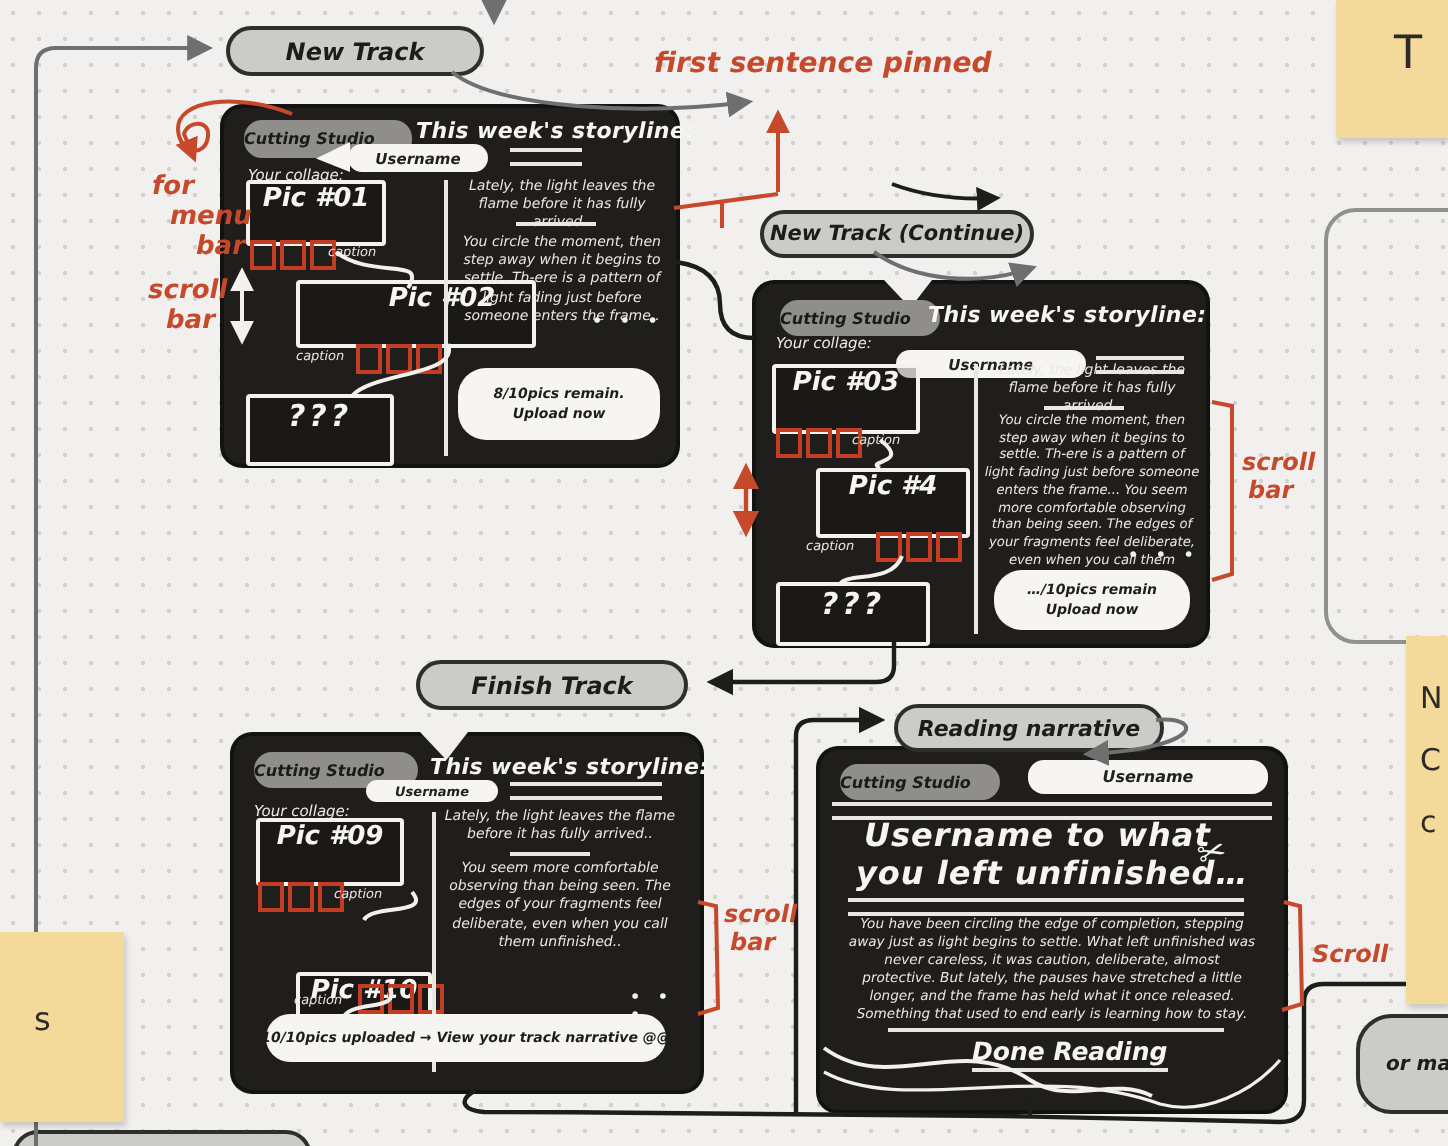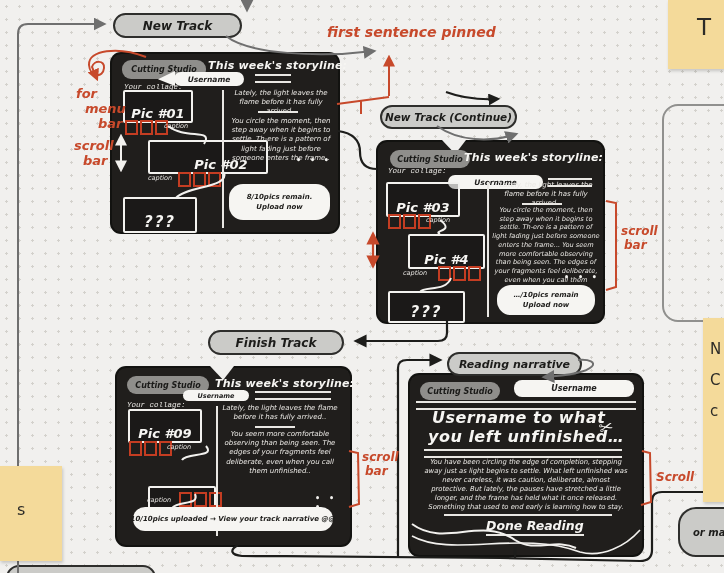--- a/index.html
+++ b/index.html
@@ -9,28 +9,28 @@
     background-size:13px 13px;
     font-family:"DejaVu Sans",sans-serif;}
   
   .flow-pill{position:absolute;background:#cbcbc8;border:2px solid #2e2e2c;border-radius:13px;
     display:flex;align-items:center;justify-content:center;color:#1c1c1a;
     font-size:12px;font-weight:bold;font-style:italic;z-index:3;white-space:nowrap;}
   
   .mockup{position:absolute;background:#201e1c;border-radius:9px;box-shadow:0 0 0 2px #121210;
     color:#f2f1ee;z-index:2;font-style:italic;}
   .cs-pill{position:absolute;background:#8f8e8b;color:#1a1a18;border-radius:9px;
-    font-size:8px;font-weight:bold;display:flex;align-items:center;justify-content:center;white-space:nowrap;}
+    font-size:8px;font-weight:bold;display:flex;align-items:center;justify-content:flex-start;white-space:nowrap;}
   .uname{position:absolute;background:#f6f5f2;color:#222120;border-radius:8px;font-size:7.5px;
     font-weight:bold;display:flex;align-items:center;justify-content:center;white-space:nowrap;}
   .uname-arrow{position:absolute;width:17px;height:15px;background:#f6f5f2;
     clip-path:polygon(100% 0,100% 100%,0 55%);}
   .mtitle{position:absolute;font-weight:bold;font-size:11px;letter-spacing:.2px;white-space:nowrap;text-align:center;color:#f6f5f2;}
-  .label-sm{position:absolute;font-size:7.5px;color:#eceae6;white-space:nowrap;font-family:Liberation Mono, monospace;}
-  .picbox{position:absolute;border:2px solid #f3f2ef;border-radius:2px;display:flex;align-items:flex-end;
+  .label-sm{position:absolute;font-size:7.5px;color:#eceae6;white-space:nowrap;}
+  .picbox{position:absolute;border:2px solid #f3f2ef;border-radius:2px;display:flex;align-items:flex-start;
     justify-content:center;font-size:13px;font-weight:bold;font-style:italic;color:#f6f5f2;background:rgba(10,10,10,.25);}
   .qbox{font-size:15px;letter-spacing:2px;}
   .strip{position:absolute;display:flex;gap:2px;}
   .sq{width:9px;height:11px;border:2px solid #c43d22;display:block;}
   .cap{position:absolute;font-size:6.5px;font-style:italic;color:#e8e6e2;white-space:nowrap;}
   .vdiv{position:absolute;width:2px;background:#e9e7e3;}
   .para{position:absolute;font-size:7px;line-height:1.32;text-align:center;color:#eae8e4;}
   .urule{position:absolute;height:2px;background:#e9e7e3;}
   .drule{position:absolute;height:5px;border-top:2px solid #e9e7e3;border-bottom:2px solid #e9e7e3;}
   .dots{position:absolute;font-size:8px;letter-spacing:3px;color:#f2f1ee;font-weight:bold;font-style:normal;}

